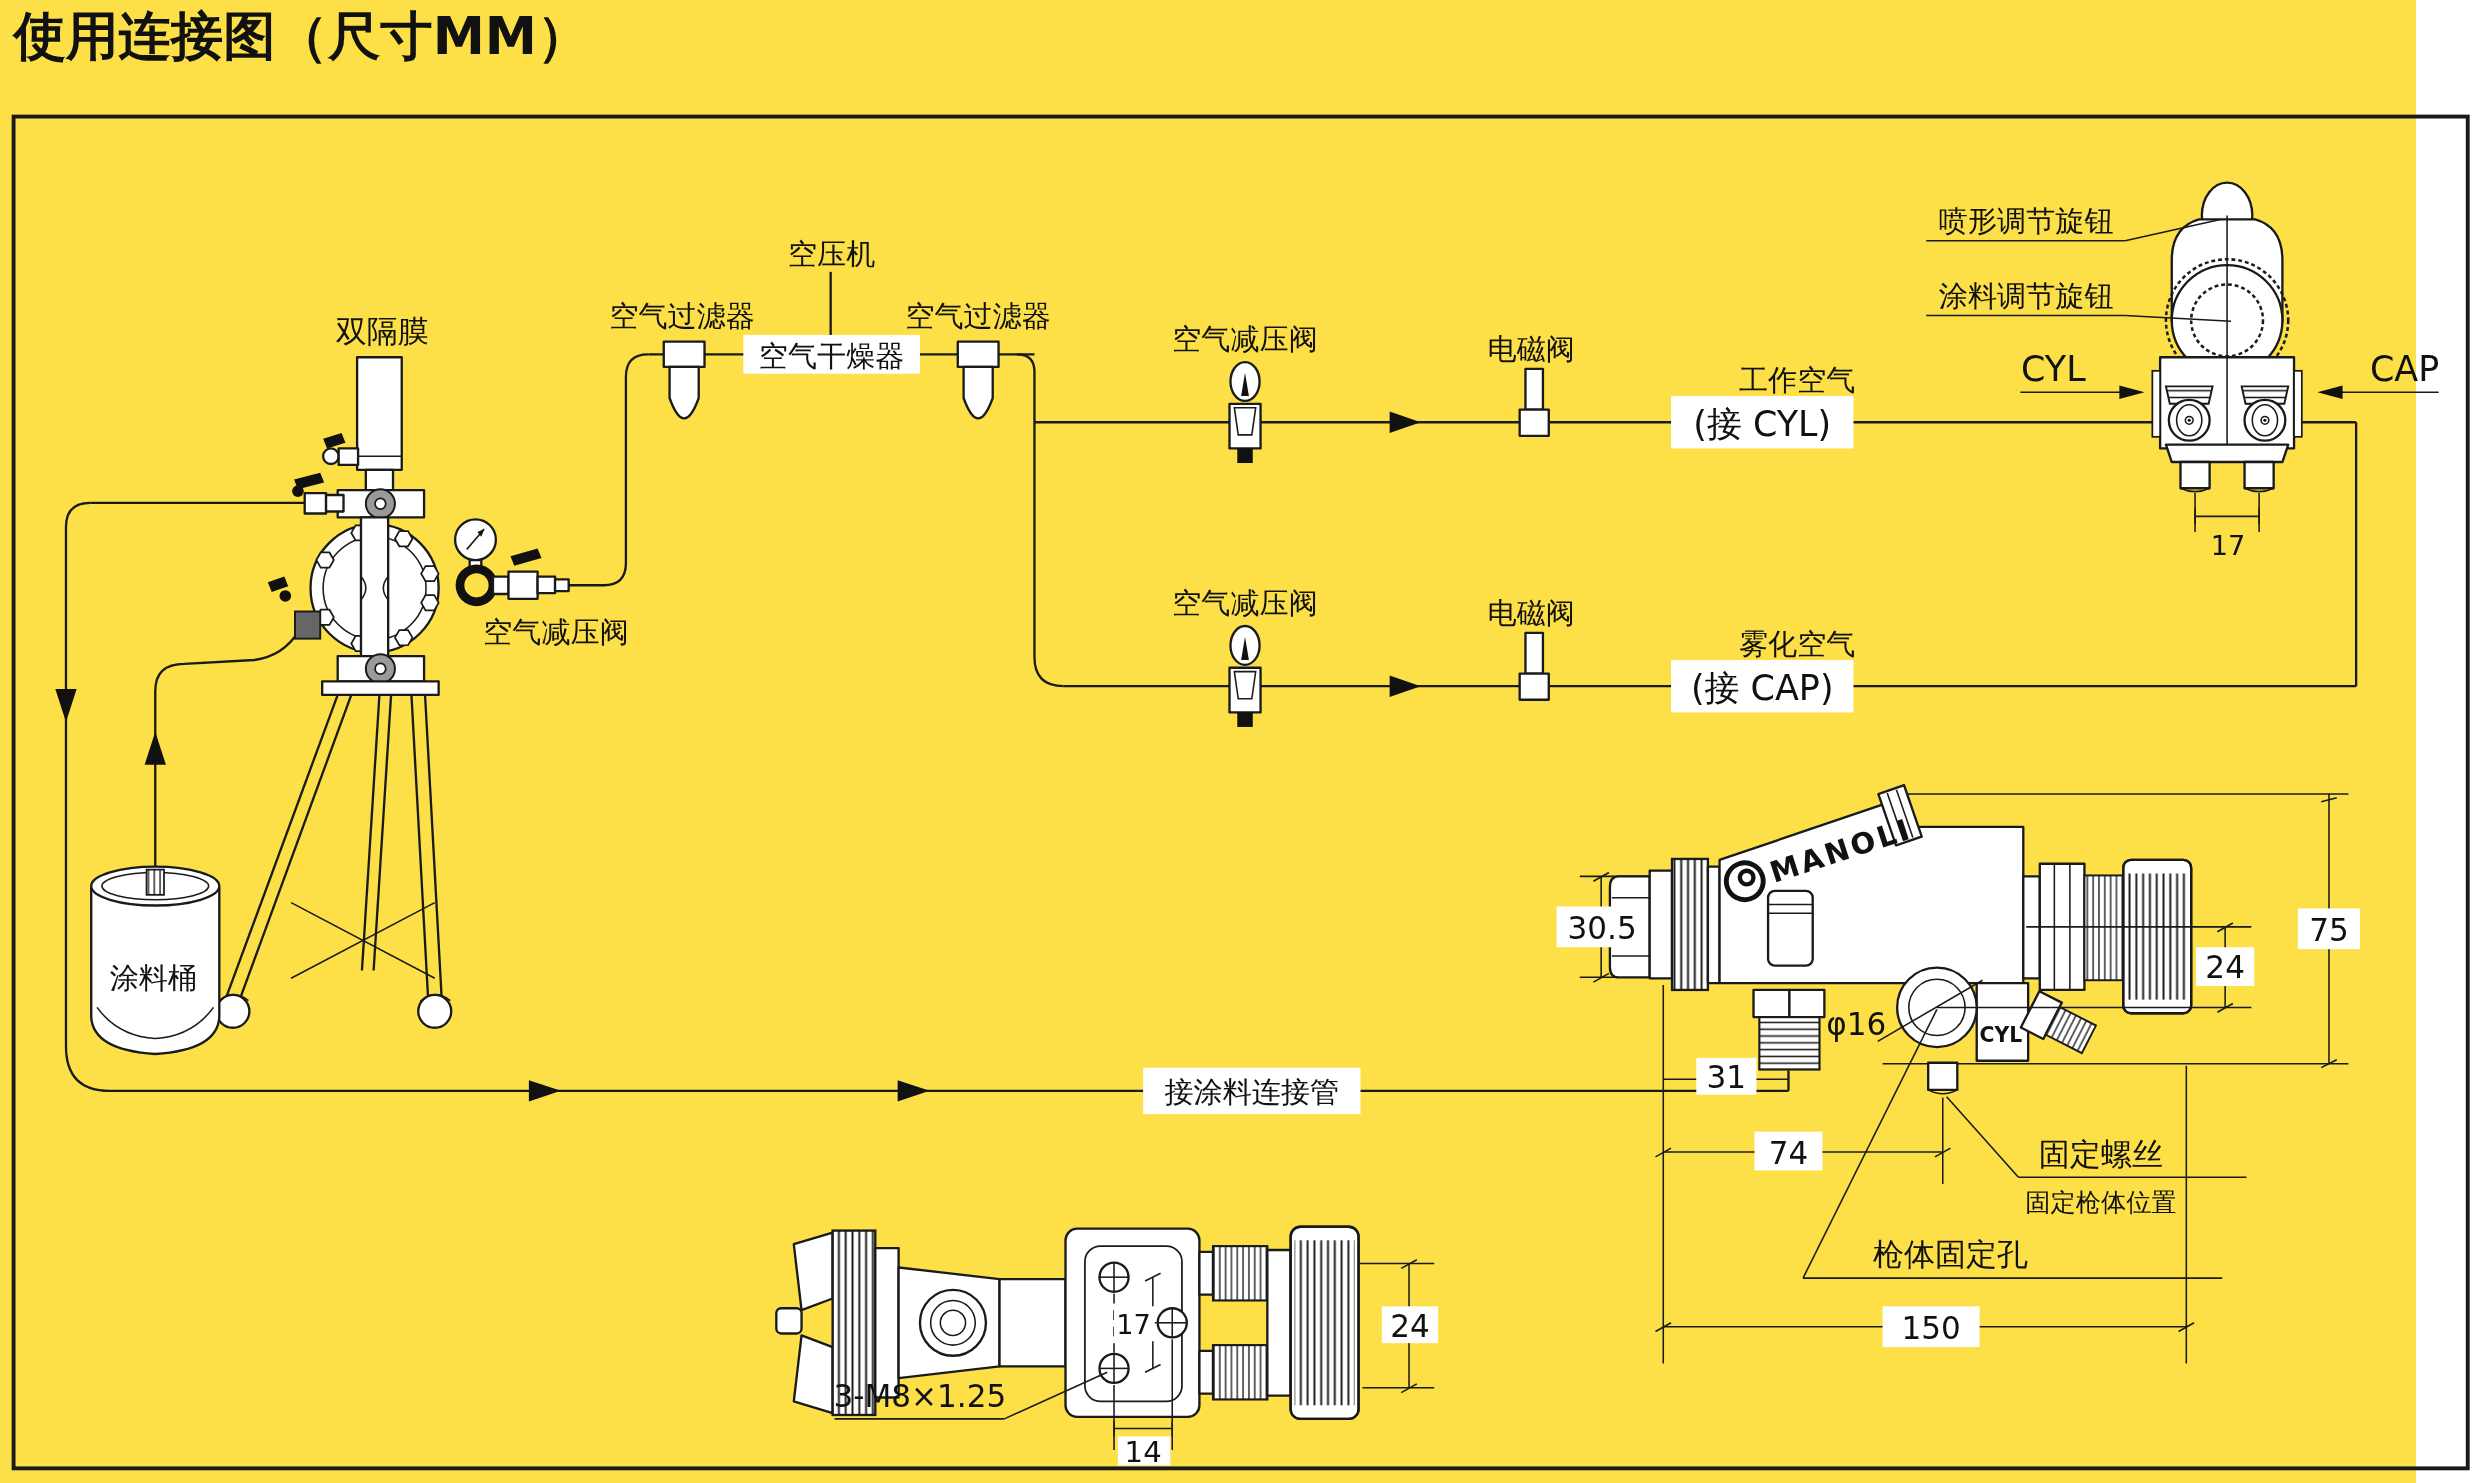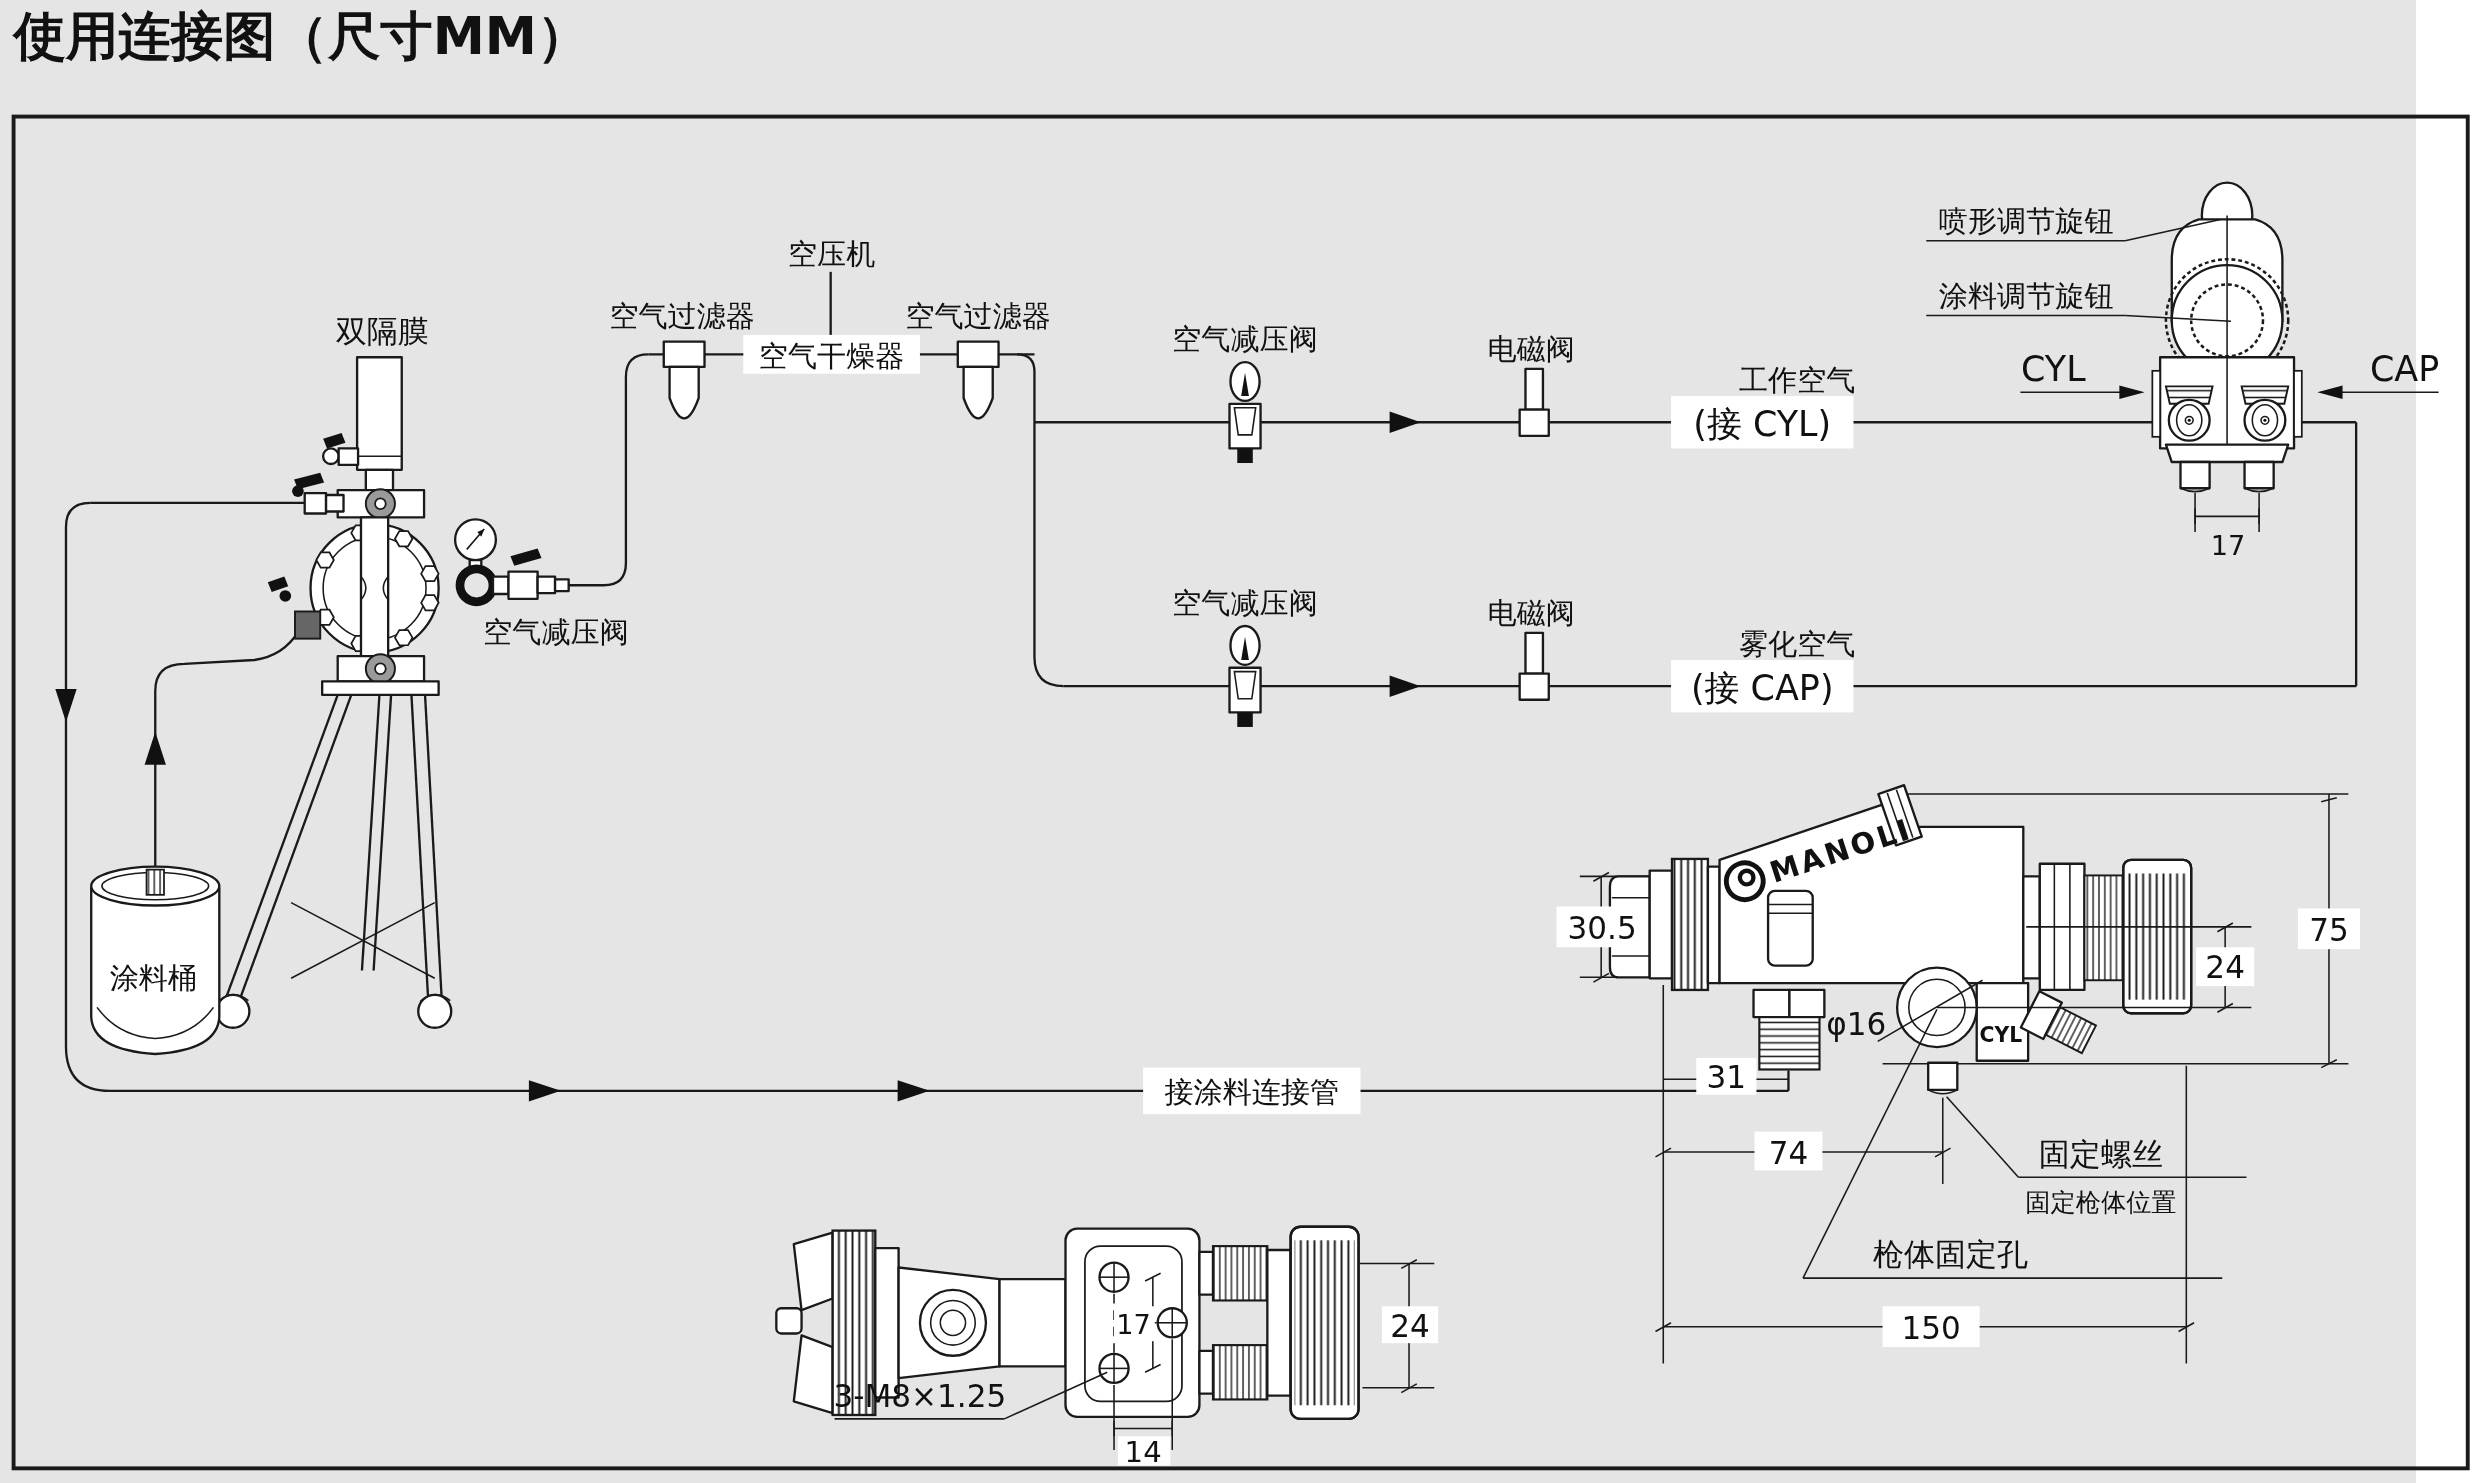--- a/index.html
+++ b/index.html
@@ -1,16 +1,16 @@
 <!DOCTYPE html>
 <html><head>
 <meta charset="utf-8">
 <style>
   html,body{margin:0;padding:0;background:#ffffff;}
-  .stage{width:2416px;height:1484px;position:relative;background:#e5e5e5;}
+  .stage{width:2416px;height:1484px;position:relative;background:#fde047;}
   svg{display:block;}
   .ln{fill:none;stroke:#1a1a1a;stroke-width:2.4;stroke-linejoin:round;stroke-linecap:butt;}
   .thin{fill:none;stroke:#1a1a1a;stroke-width:1.6;}
   .wht{fill:#ffffff;stroke:#1a1a1a;stroke-width:2.4;stroke-linejoin:round;}
   .whtthin{fill:#ffffff;stroke:#1a1a1a;stroke-width:1.8;}
   .blk{fill:#111111;stroke:none;}
   .gry{fill:#9a9a9a;stroke:#1a1a1a;stroke-width:2;}
   .bgw{fill:#ffffff;stroke:none;}
   .dash{fill:none;stroke:#1a1a1a;stroke-width:1.6;stroke-dasharray:10 7;}
   .knurlc{fill:none;stroke:#1a1a1a;stroke-width:2.6;stroke-dasharray:4 3;}

